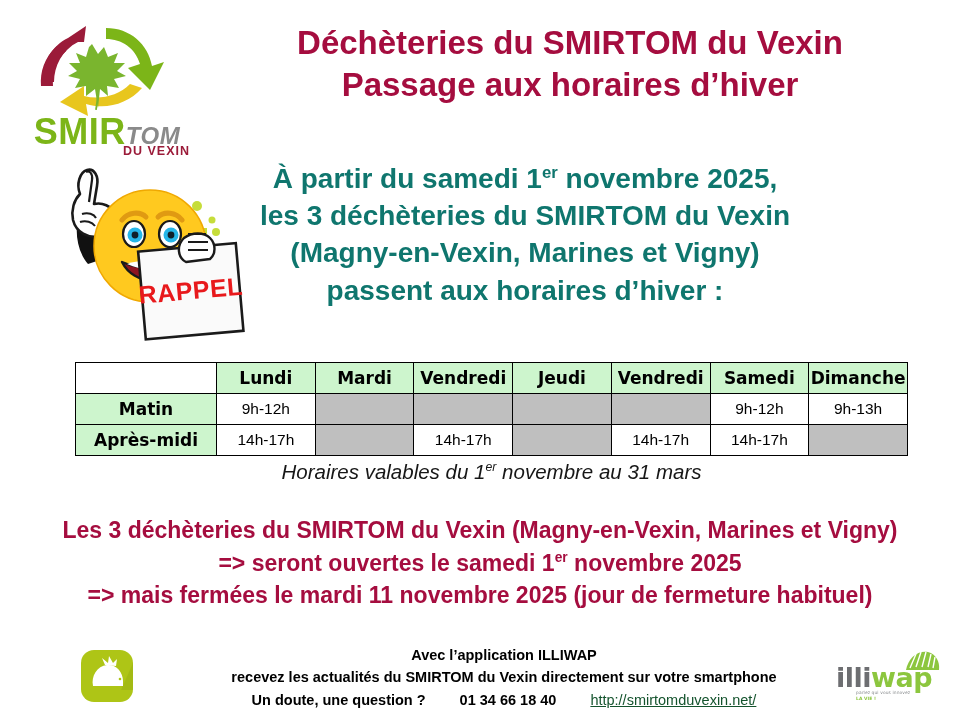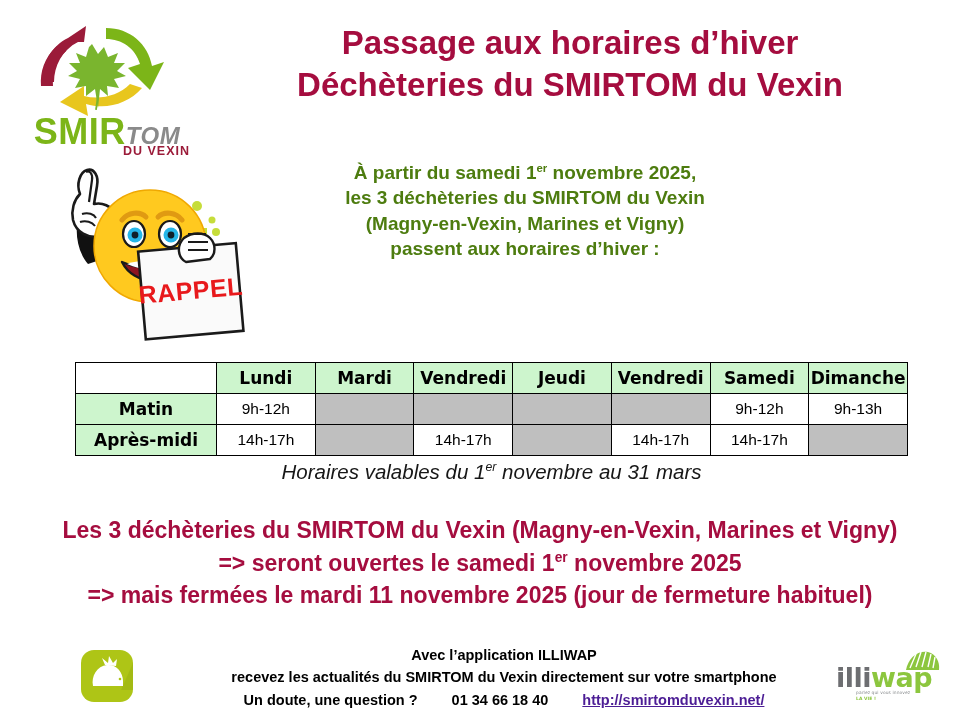--- a/index.html
+++ b/index.html
@@ -82,23 +82,23 @@
   #intro-block {
     position: absolute;
     left: 240px;
     top: 160px;
     width: 570px;
     text-align: center;
   }
   #intro-block .intro-line {
     font-family: "Liberation Sans", sans-serif;
     font-weight: bold;
-    font-size: 19px;
+    font-size: 28px;
     line-height: 1.33;
-    color: #4d7c0f;
+    color: #0f766e;
     white-space: nowrap;
   }
   sup { font-size: .60em; vertical-align: super; line-height: 0; }
 
   
   #schedule-table {
     position: absolute;
     left: 75px;
     top: 362px;
     width: 833px;
@@ -180,23 +180,23 @@
     font-family: "Liberation Sans", sans-serif;
     font-weight: bold;
     font-size: 14.5px;
     line-height: 1.55;
     color: #000000;
     white-space: nowrap;
   }
   #footer-text .footer-line.contact-line { letter-spacing: 0; }
   .contact-gap { display: inline-block; width: 34px; }
   #site-link {
-    color: #4c1d95;
+    color: #14532d;
     text-decoration: underline;
-    font-weight: bold;
+    font-weight: normal;
   }
   #illiwap-logo {
     position: absolute;
     left: 808px;
     top: 8px;
     width: 118px;
     height: 62px;
   }
   #illiwap-logo .iw-word {
     position: absolute;
@@ -245,22 +245,22 @@
       </g>
     </svg>
   </div>
   <div class="logo-word">
     <span class="smir-a">SMIR</span><span class="smir-b">TOM</span>
   </div>
   <div class="logo-sub">DU VEXIN</div>
 </div>
 
 <div id="title-block">
+  <div class="title-line">Déchèteries du SMIRTOM du Vexin</div>
   <div class="title-line">Passage aux horaires d’hiver</div>
-  <div class="title-line">Déchèteries du SMIRTOM du Vexin</div>
 </div>
 
 <div id="rappel-figure">
   <svg viewBox="0 0 250 185" width="250" height="185" aria-hidden="true">
 
     <g fill="#c6dd3a">
       <circle cx="167" cy="48" r="5"></circle>
       <circle cx="182" cy="62" r="3.5"></circle>
       <circle cx="160" cy="66" r="3"></circle>
       <rect x="171" y="70" width="6" height="6"></rect>

